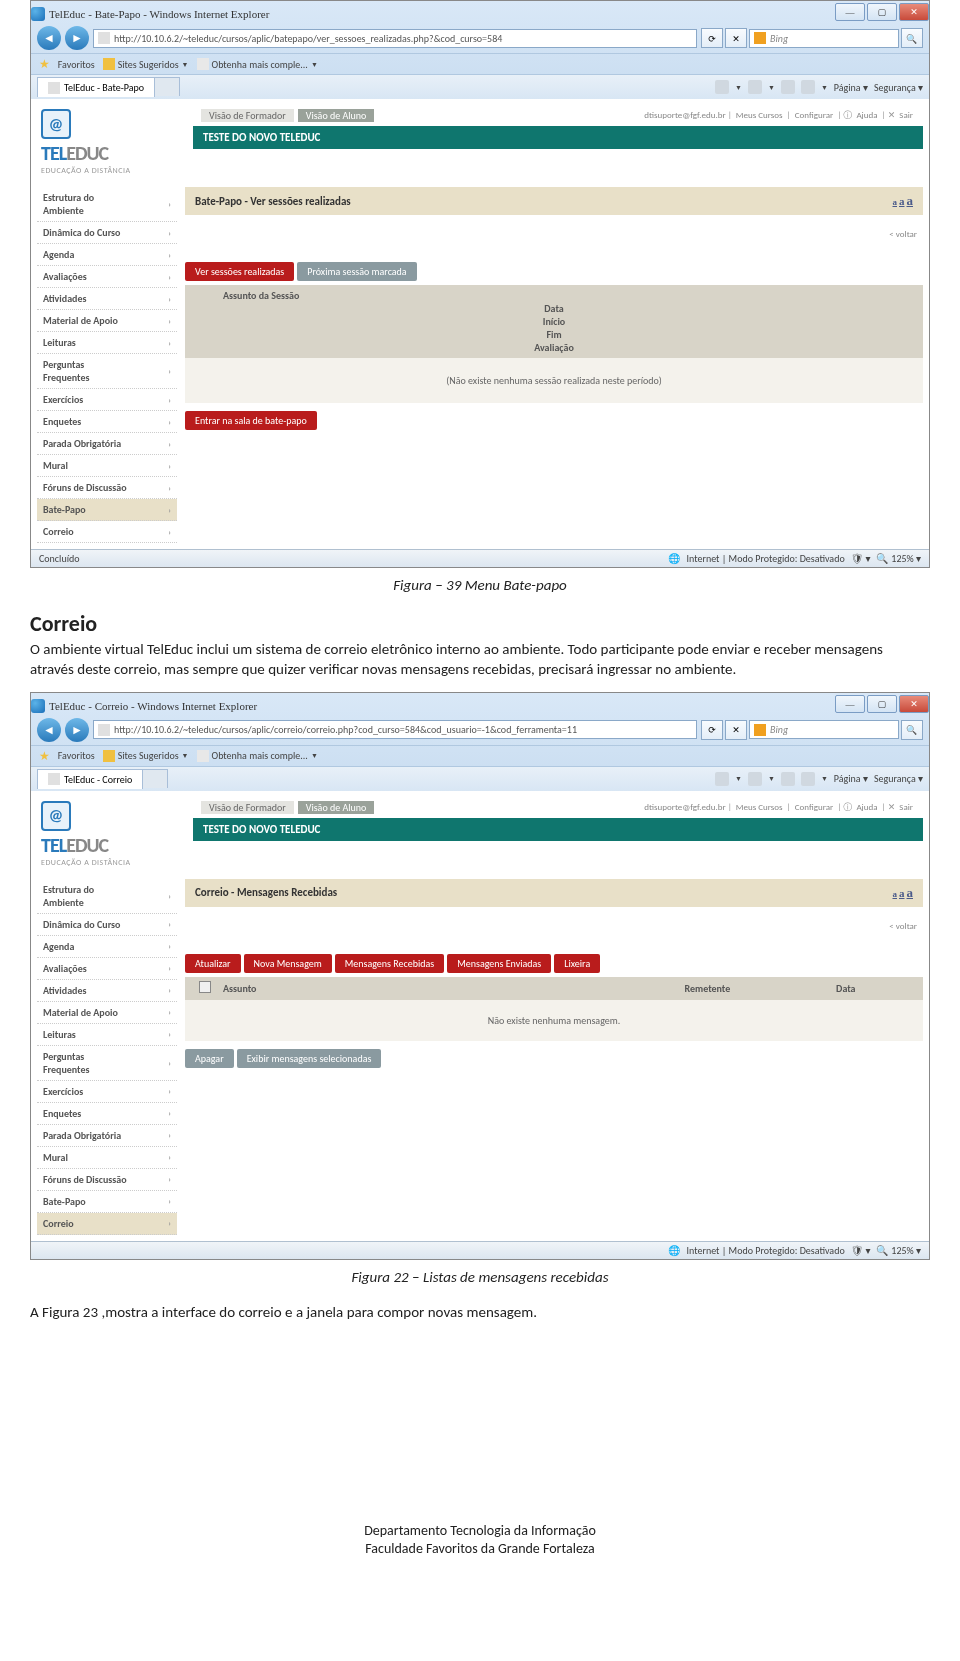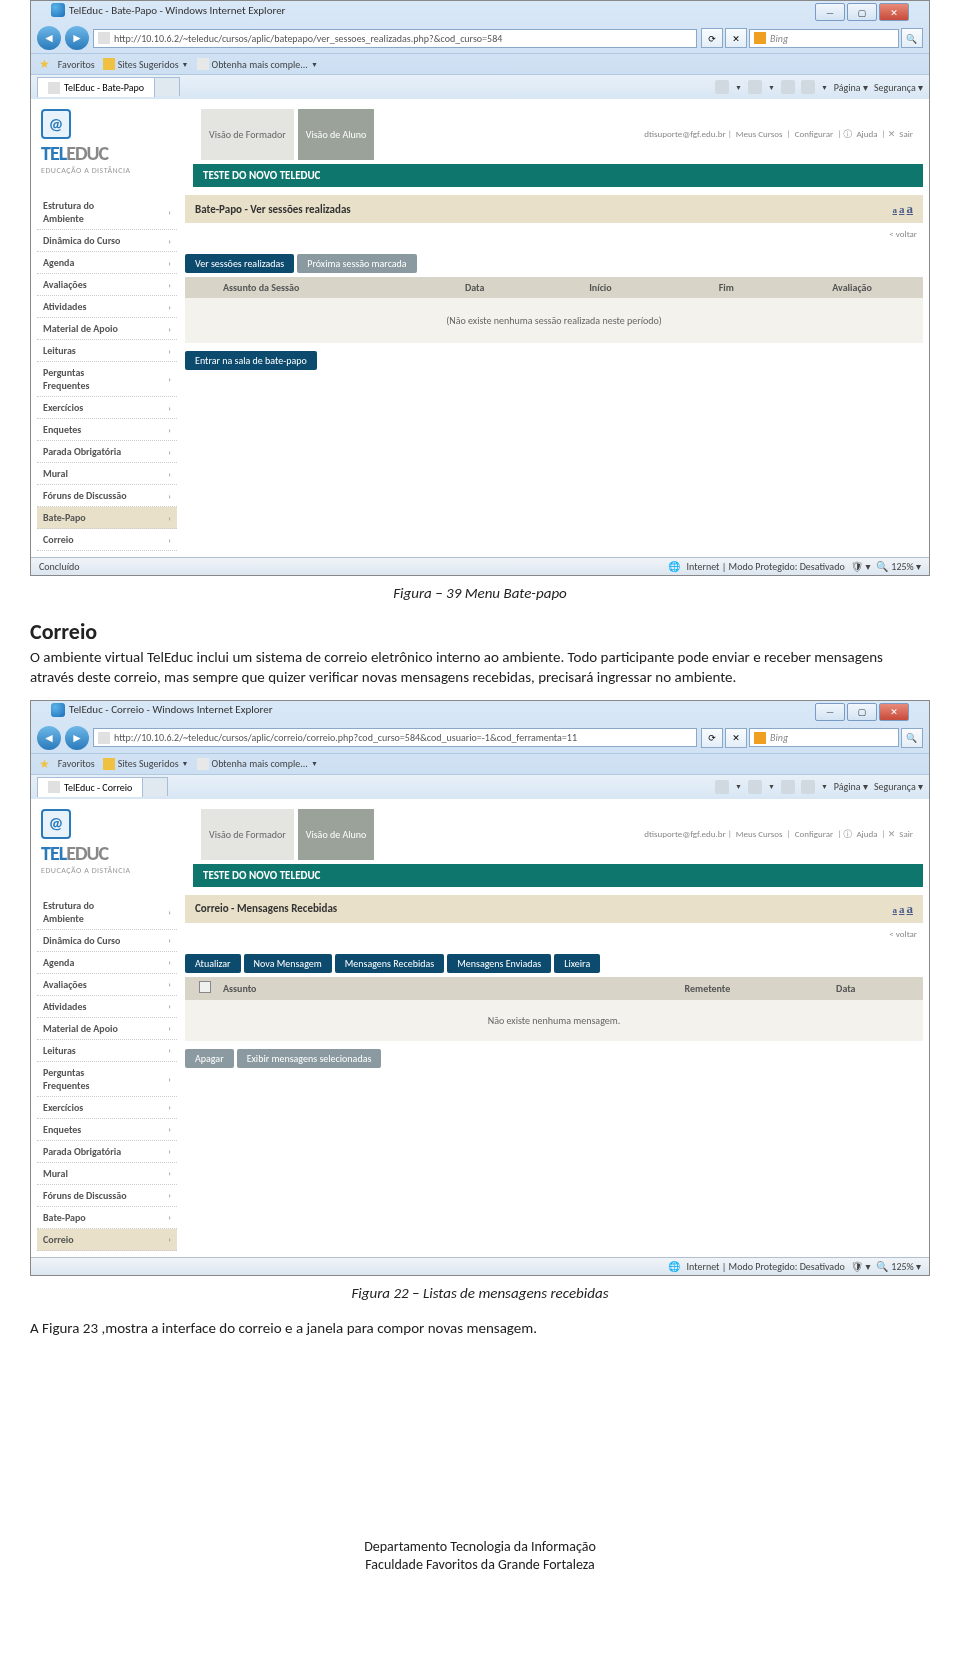--- a/index.html
+++ b/index.html
@@ -16,25 +16,26 @@
     border: 1px solid #888;
     margin-bottom: 8px;
     font-size: 10px;
     background: #fff;
   }
   .ie-frame {
     background: linear-gradient(to bottom, #d9e8f7, #c8dcf0);
   }
   .ie-titlebar {
     display: flex;
-    align-items: flex-start;
+    align-items: flex-end;
     justify-content: space-between;
-    padding: 2px 20px;
+    padding: 2px 0;
     font-size: 11px;
     color: #333;
+    font-family: Liberation Serif, serif;
   }
   .ie-title-left {
     display: flex;
     align-items: center;
     gap: 4px;
   }
   .ie-titlebar .e-icon {
     width: 14px;
     height: 14px;
     background: radial-gradient(circle at 30% 30%, #5bb3e8, #1a6eb8);
@@ -241,21 +242,21 @@
   .vision-tabs {
     display: flex;
     align-items: center;
     justify-content: space-between;
     padding: 4px 8px;
     font-size: 10px;
     color: #666;
   }
   .vision-btns { display: flex; gap: 4px; }
   .vision-btn {
-    padding: 19px 8px;
+    padding: 0 8px;
     background: #e4e4e0;
     border-radius: 0;
     color: #666;
   }
   .vision-btn.active {
     background: #9aa29a;
     color: #fff;
   }
   .user-links {
     font-size: 9px;
@@ -311,45 +312,46 @@
   }
   .font-sizes {
     font-family: Georgia, serif;
     color: #4a5a8a;
   }
   .font-sizes span { text-decoration: underline; margin-left: 2px; }
   .voltar {
     text-align: right;
     font-size: 9px;
     color: #888;
-    padding: 5px 6px;
+    padding: 13px 6px;
   }
   .tab-buttons {
     display: flex;
     gap: 3px;
     margin-top: 10px;
     margin-bottom: 4px;
   }
   .tab-btn {
-    background: #0c4a6e;
+    background: #b91c1c;
     color: #fff;
     padding: 3px 10px;
     font-size: 10px;
     border-radius: 2px;
   }
   .tab-btn.secondary {
     background: #8a9aa0;
   }
   .data-table-header {
     background: #d8d4c8;
     display: flex;
     padding: 4px 8px;
     font-size: 10px;
     color: #555;
     font-weight: bold;
+    flex-direction: column;
   }
   .th-col { flex: 1; text-align: center; }
   .th-col.first { flex: 1.5; text-align: left; padding-left: 30px; }
   .empty-row {
     text-align: center;
     padding: 16px;
     font-size: 10px;
     color: #666;
     background: #f4f2ec;
   }

